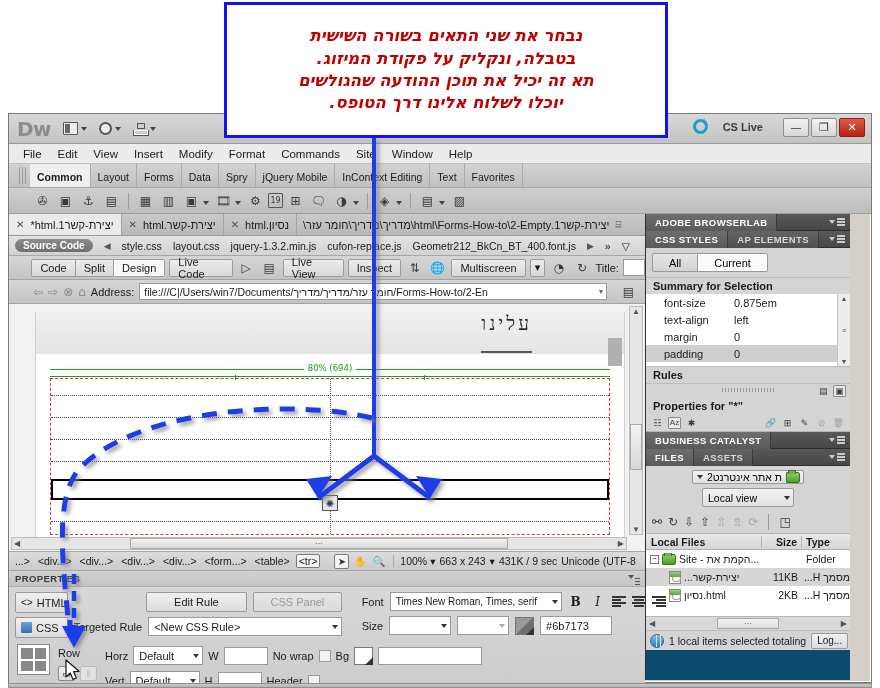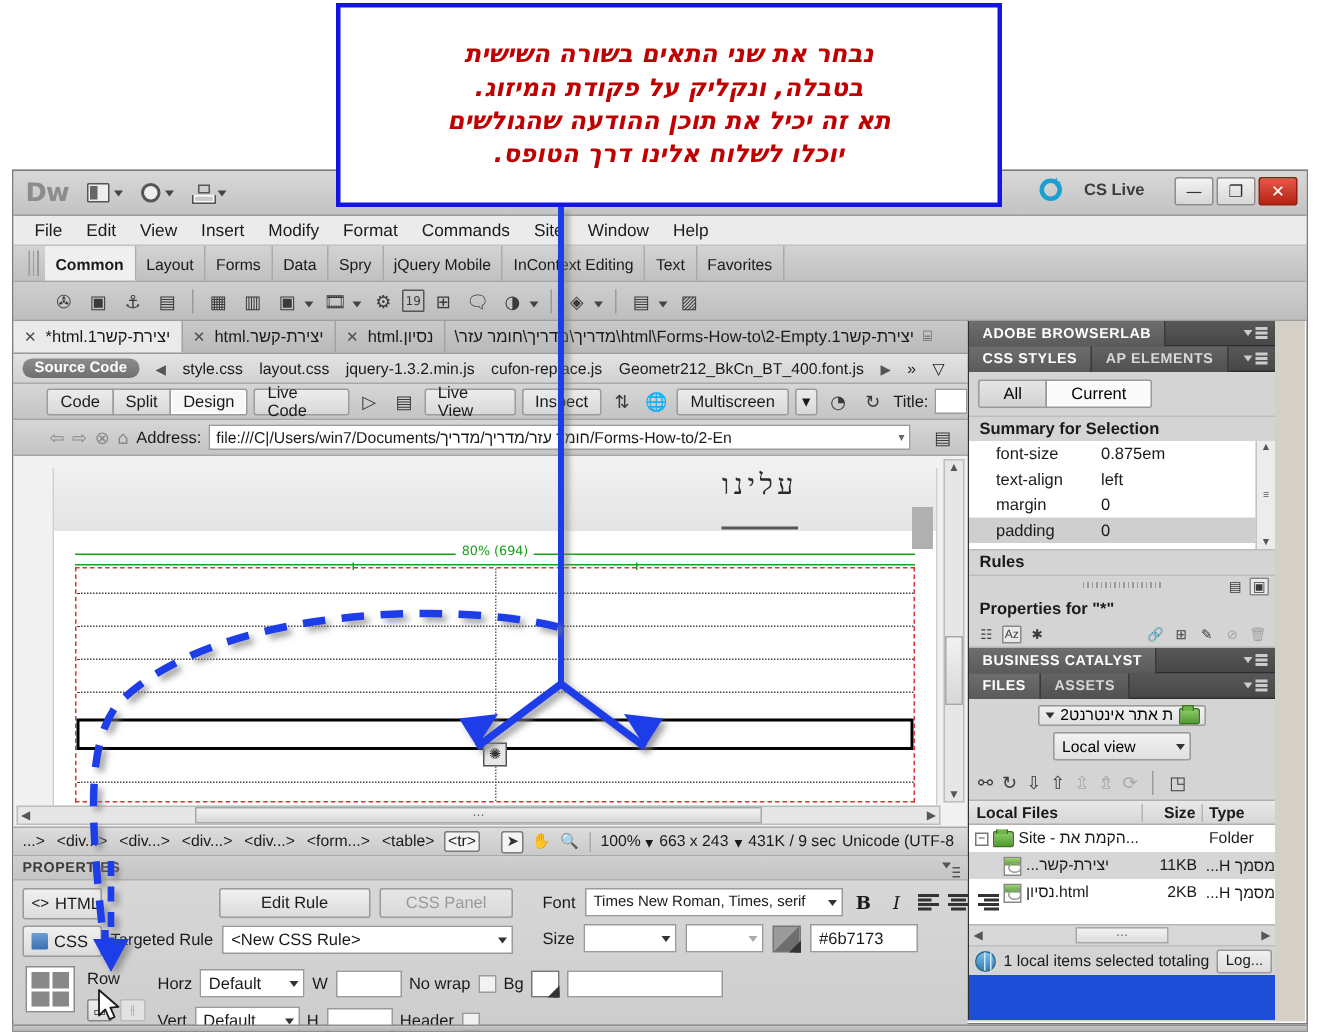--- a/index.html
+++ b/index.html
@@ -32,21 +32,21 @@
     box-shadow: 0 0 0 1px #ffffff inset;
   }
 
   
   .titlebar {
     position: relative; height: 30px;
     background: linear-gradient(#d8d8d8, #c3c3c3);
     border-bottom: 1px solid #9a9a9a; display: flex; align-items: center;
   }
   .dw-logo {
-    font-family: "DejaVu Sans", sans-serif; font-weight: bold; font-size: 17px;
+    font-family: "DejaVu Sans", sans-serif; font-weight: bold; font-size: 20px;
     color: #8c8c8c; margin-left: 8px; letter-spacing: -0.5px;
   }
   .tb-btn {
     display: inline-flex; align-items: center; gap: 3px;
     margin-left: 12px; cursor: default;
   }
   .mini-ico {
     width: 15px; height: 13px; border: 1.3px solid #555; border-radius: 1px;
     background: #eee; position: relative;
   }
@@ -131,21 +131,21 @@
     font-family: "DejaVu Sans", sans-serif;
   }
   .isep { width: 1px; height: 16px; background: #9a9a9a; margin: 0 4px; }
   .idrop { width: 0; height: 0; border-left: 3px solid transparent;
            border-right: 3px solid transparent; border-top: 4px solid #444;
            margin: 4px 2px 0 -1px; }
 
   
   .main { display: flex; height: 466px; }
   .docarea { width: 636px; background: #d8d8d8; position: relative; }
-  .panels { width: 205px; background: #1d4ed8; border-left: 1px solid #2e2e2e; }
+  .panels { width: 205px; background: #0c4a6e; border-left: 1px solid #2e2e2e; }
 
   
   .doctabs {
     height: 22px; background: linear-gradient(#c9c9c9,#b9b9b9);
     border-bottom: 1px solid #9a9a9a; display: flex; align-items: stretch;
     font-size: 11px; overflow: hidden; position: relative;
   }
   .dtab {
     display: flex; align-items: center; gap: 6px; padding: 0 7px;
     border-right: 1px solid #a2a2a2; color: #1a1a1a; white-space: nowrap;

